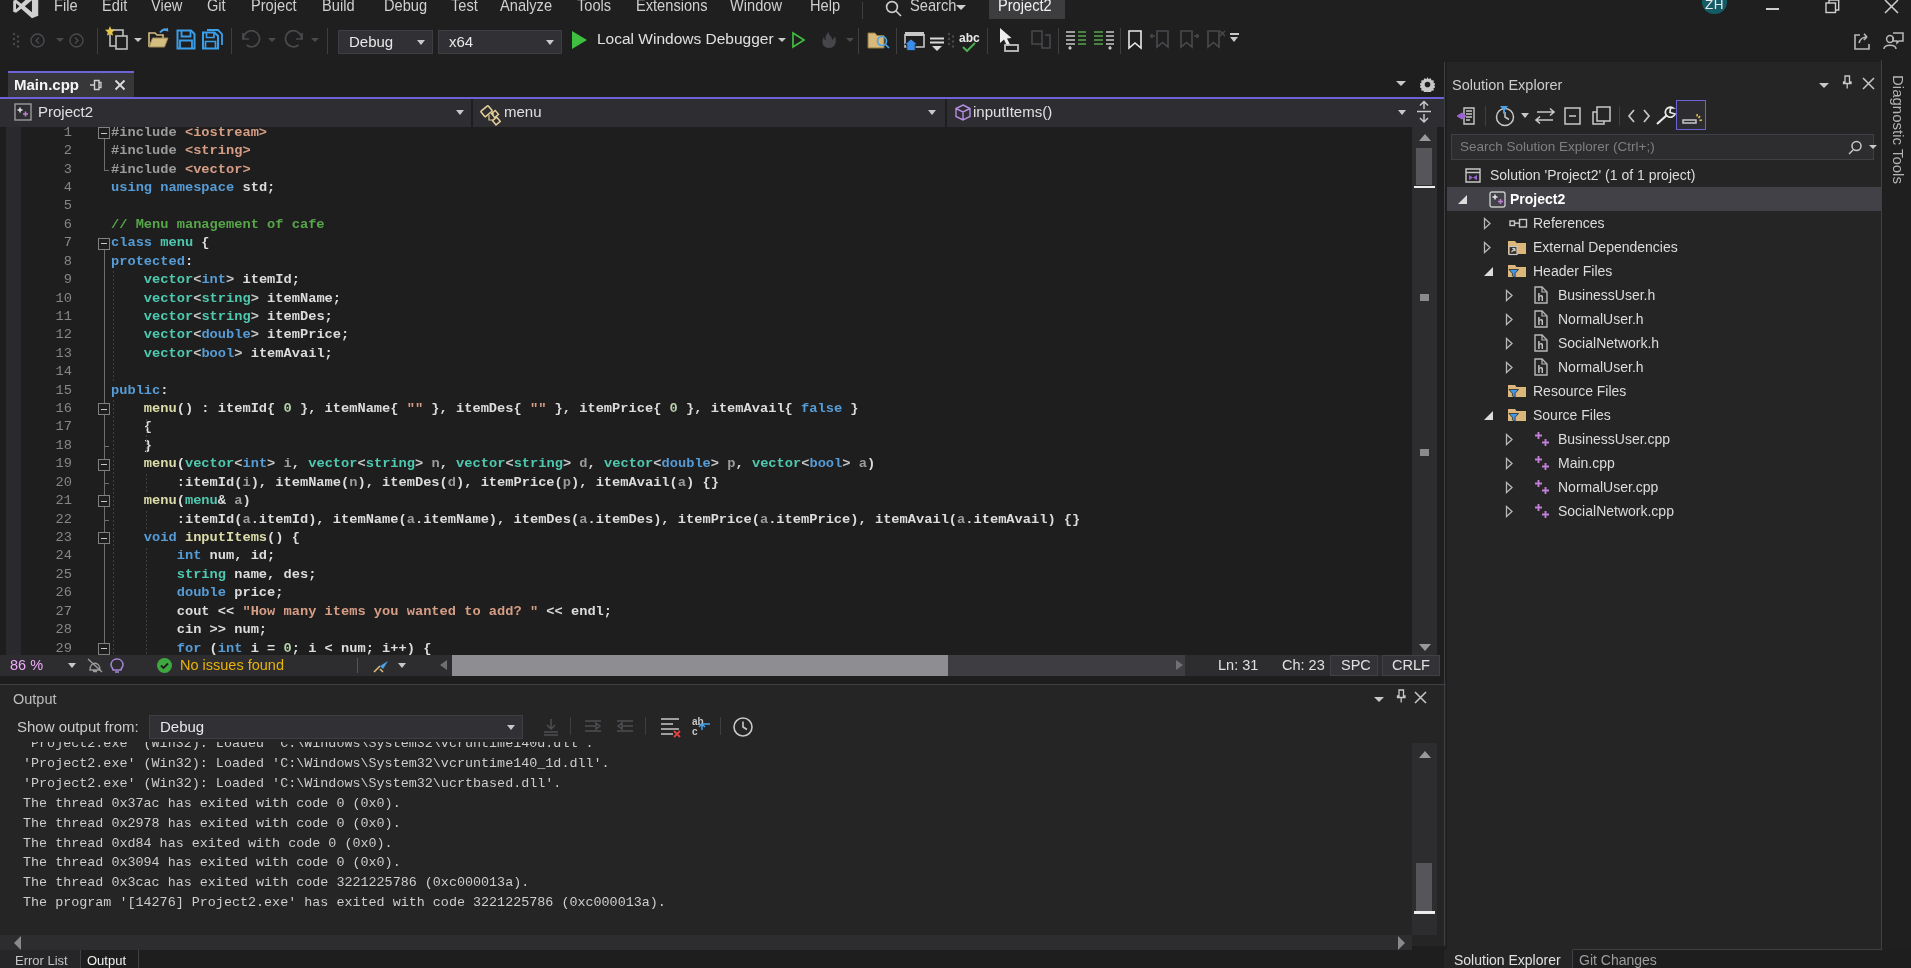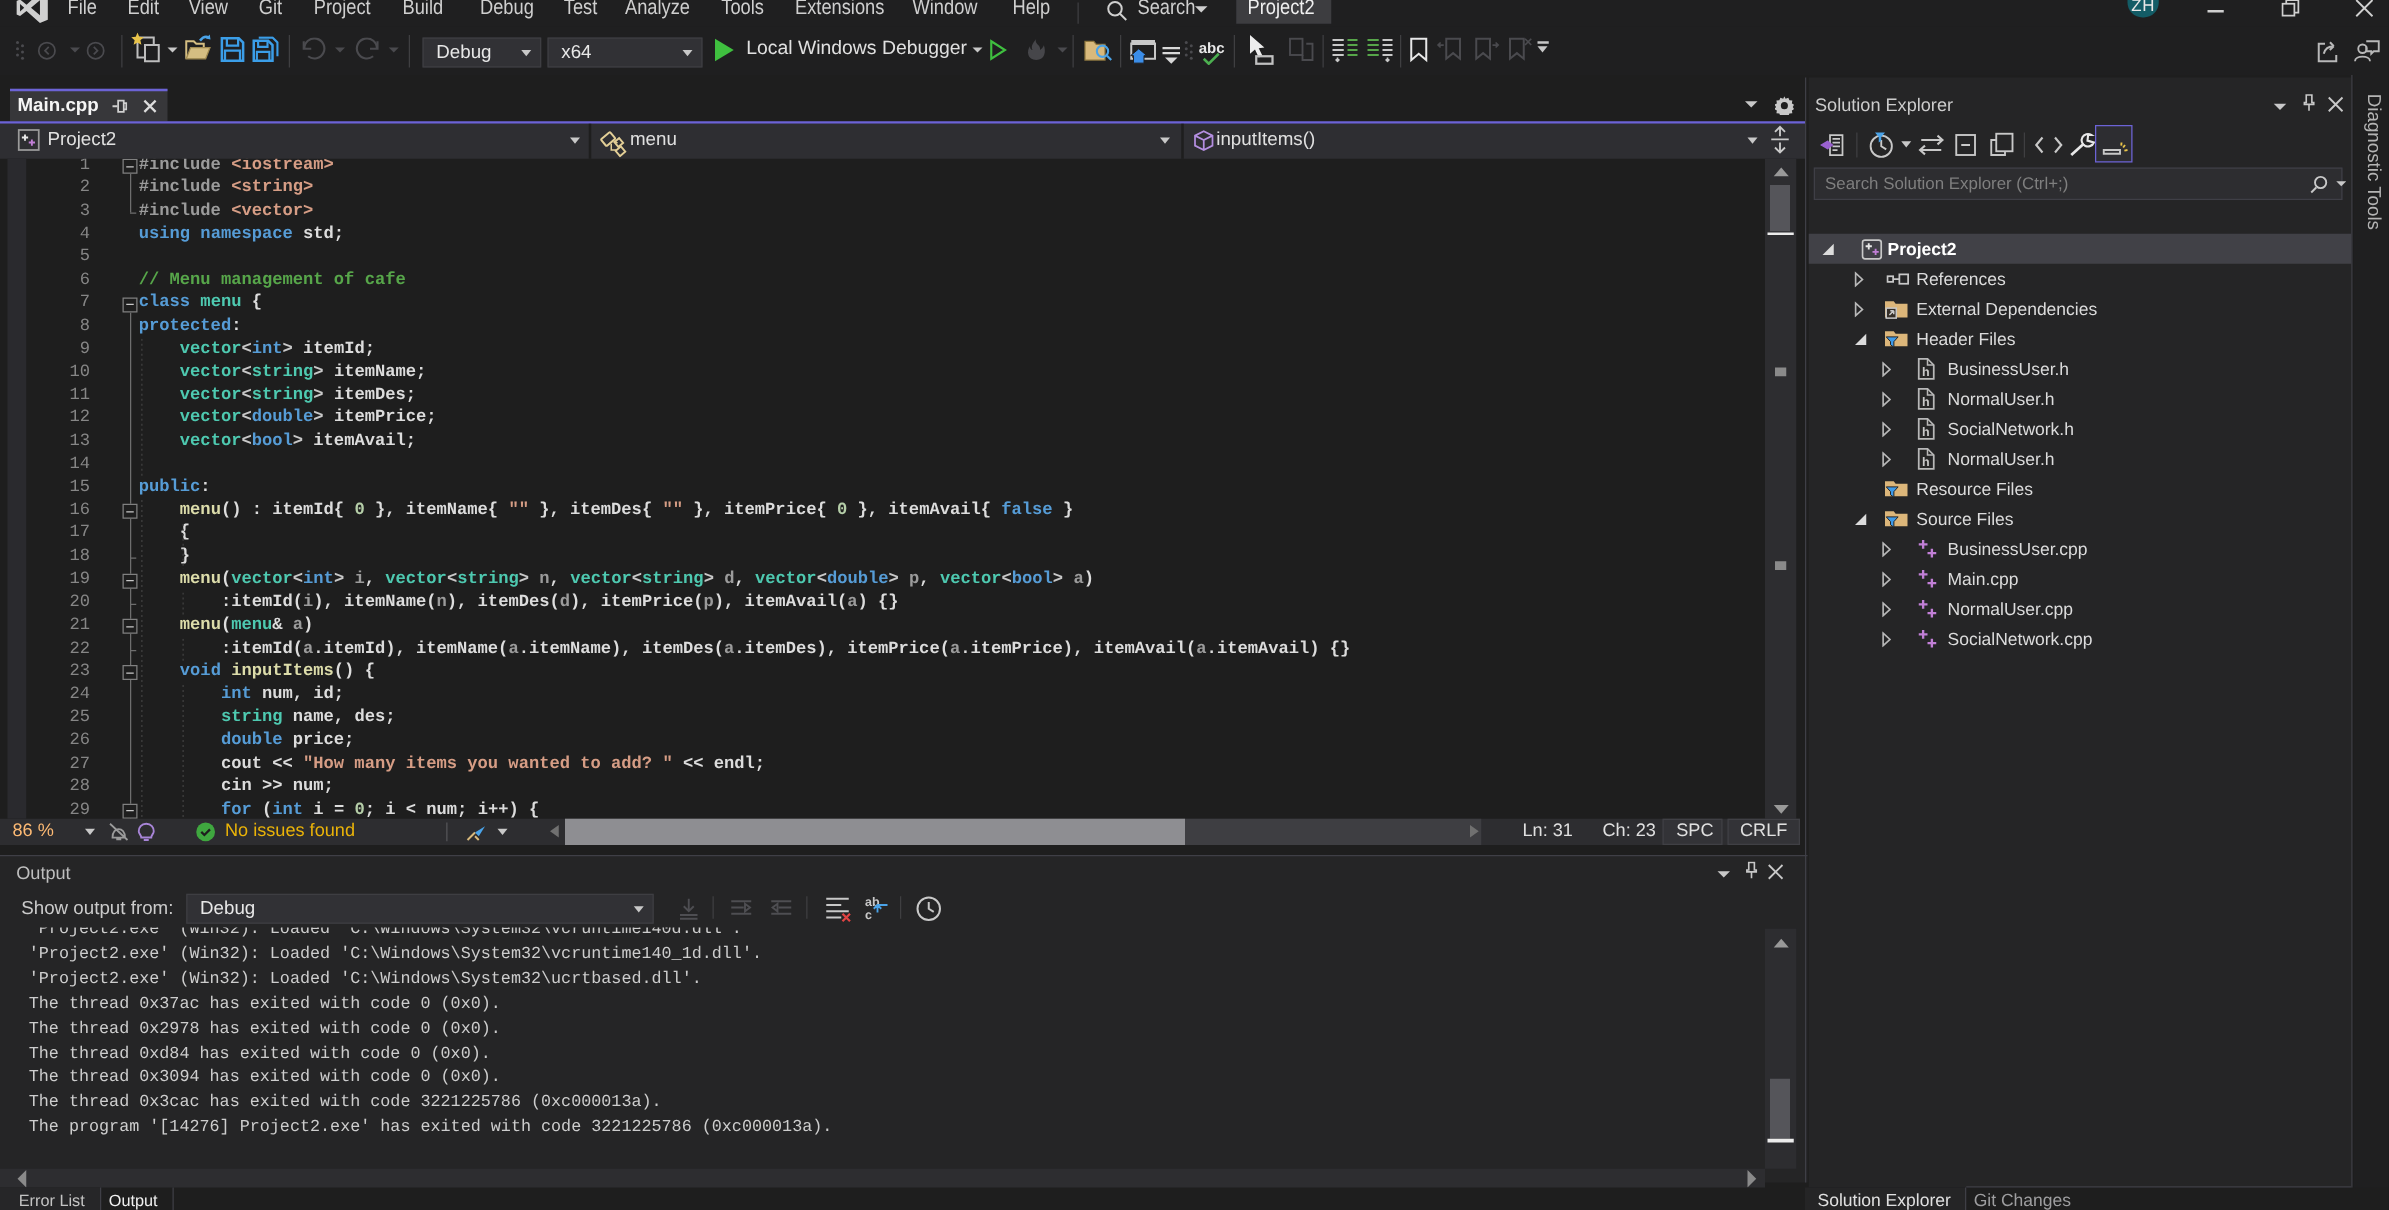--- a/index.html
+++ b/index.html
@@ -368,21 +368,21 @@
     </div>
     <div class="abs" style="left:1396px;top:21px;width:0;height:0;border-left:5px solid transparent;border-right:5px solid transparent;border-top:5.5px solid #C8C8C8"></div>
     <svg class="abs" style="left:1420px;top:17px" width="15" height="15" viewBox="0 0 16 16">
       <path fill="#C8C8C8" d="M8,0 l1,2.2 2.4,-1 0.9,2.3 2.5,0.2 -0.4,2.4 2.2,1.1 -1.5,1.9 1.5,1.9 -2.2,1.1 0.4,2.4 -2.5,0.2 -0.9,2.3 -2.4,-1 -1,2.2 -1,-2.2 -2.4,1 -0.9,-2.3 -2.5,-0.2 0.4,-2.4 -2.2,-1.1 1.5,-1.9 -1.5,-1.9 2.2,-1.1 -0.4,-2.4 2.5,-0.2 0.9,-2.3 2.4,1 Z"></path>
       <circle cx="8" cy="8" r="3" fill="#1E1E1E"></circle>
     </svg>
     <svg class="abs" style="left:1414px;top:40px" width="20" height="24" viewBox="0 0 20 24">
       <path d="M3,11.5 H17 M10,1.5 V9 M10,14 V22 M6,5.5 l4,-4 4,4 M6,18 l4,4 4,-4" stroke="#C8C8C8" stroke-width="1.5" fill="none"></path>
     </svg>
     <div id="ebottom" class="abs">
-      <span class="abs" style="left:10px;top:2px;font-size:14.5px;color:#fdba74">86 %</span>
+      <span class="abs" style="left:10px;top:2px;font-size:14.5px;color:#f0abfc">86 %</span>
       <div class="abs" style="left:68px;top:8px;width:0;height:0;border-left:4.5px solid transparent;border-right:4.5px solid transparent;border-top:5px solid #C8C8C8"></div>
       <svg class="abs" style="left:86px;top:2px" width="18" height="17" viewBox="0 0 18 17">
         <path d="M4,13 c0,-9 10,-9 10,0 Z M7,14.5 h4 M2,2 l14,13" stroke="#9B9B9B" stroke-width="1.4" fill="none"></path>
       </svg>
       <svg class="abs" style="left:108px;top:2px" width="18" height="17" viewBox="0 0 18 17">
         <path d="M9,2 c-4,0 -6,3 -6,6 c0,2 2,3 2,5 h8 c0,-2 2,-3 2,-5 c0,-3 -2,-6 -6,-6 Z M7,15 h4" stroke="#A885D8" stroke-width="1.5" fill="none"></path>
       </svg>
       <svg class="abs" style="left:156px;top:2px" width="17" height="17" viewBox="0 0 17 17">
         <circle cx="8.5" cy="8.5" r="7.5" fill="#3FA73F"></circle>
         <path d="M5,8.5 l2.5,2.5 L12,6.5" stroke="#1E1E1E" stroke-width="1.8" fill="none"></path>
@@ -514,20 +514,27 @@
 
     <div class="abs" style="left:4px;top:72px;width:423px;height:26px;background:#2D2D30;border:1px solid #3F3F46">
       <span class="abs" style="left:8px;top:4px;font-size:13.5px;color:#7F7F7F">Search Solution Explorer (Ctrl+;)</span>
       <svg class="abs" style="left:394px;top:4px" width="18" height="18" viewBox="0 0 18 18">
         <circle cx="10.5" cy="7" r="4.5" fill="none" stroke="#C8C8C8" stroke-width="1.5"></circle>
         <line x1="7" y1="11" x2="3" y2="15" stroke="#C8C8C8" stroke-width="1.5"></line>
       </svg>
       <div class="abs" style="left:417px;top:10px;width:0;height:0;border-left:4px solid transparent;border-right:4px solid transparent;border-top:4.5px solid #C8C8C8"></div>
     </div>
     <div id="tree" class="abs" style="left:0;top:101px;width:434px;height:400px">
+      <div class="treerow" style="top:0px">
+        <svg class="abs" style="left:17px;top:4px" width="18" height="17" viewBox="0 0 18 17">
+          <path d="M2,2 H16 V15 H2 Z M2,5.5 H16" stroke="#C8C8C8" stroke-width="1.4" fill="none"></path>
+          <path d="M5,8 l4,2.6 -4,2.6 Z M13,8 l-4,2.6 4,2.6 Z" fill="#9B62D1"></path>
+        </svg>
+        <span class="abs" style="left:43px">Solution 'Project2' (1 of 1 project)</span>
+      </div>
       <div class="treerow" style="top:24px;background:#414147">
         <svg class="abs" style="left:10px;top:7px" width="11" height="11" viewBox="0 0 11 11">
             <path d="M10,1 V10 H1 Z" fill="#DCDCDC"></path>
           </svg>
         <svg class="abs" style="left:42px;top:4px" width="17" height="17" viewBox="0 0 17 17">
           <rect x="1" y="1" width="15" height="15" rx="2" fill="none" stroke="#C8C8C8" stroke-width="1.4"></rect>
           <path d="M6,3.5 v5 M3.5,6 h5" stroke="#E8E8E8" stroke-width="1.5"></path>
           <path d="M11.5,8 v5 M9,10.5 h5" stroke="#C17FD6" stroke-width="1.5"></path>
         </svg>
         <span class="abs" style="left:63px;font-weight:700;color:#FFFFFF">Project2</span>

